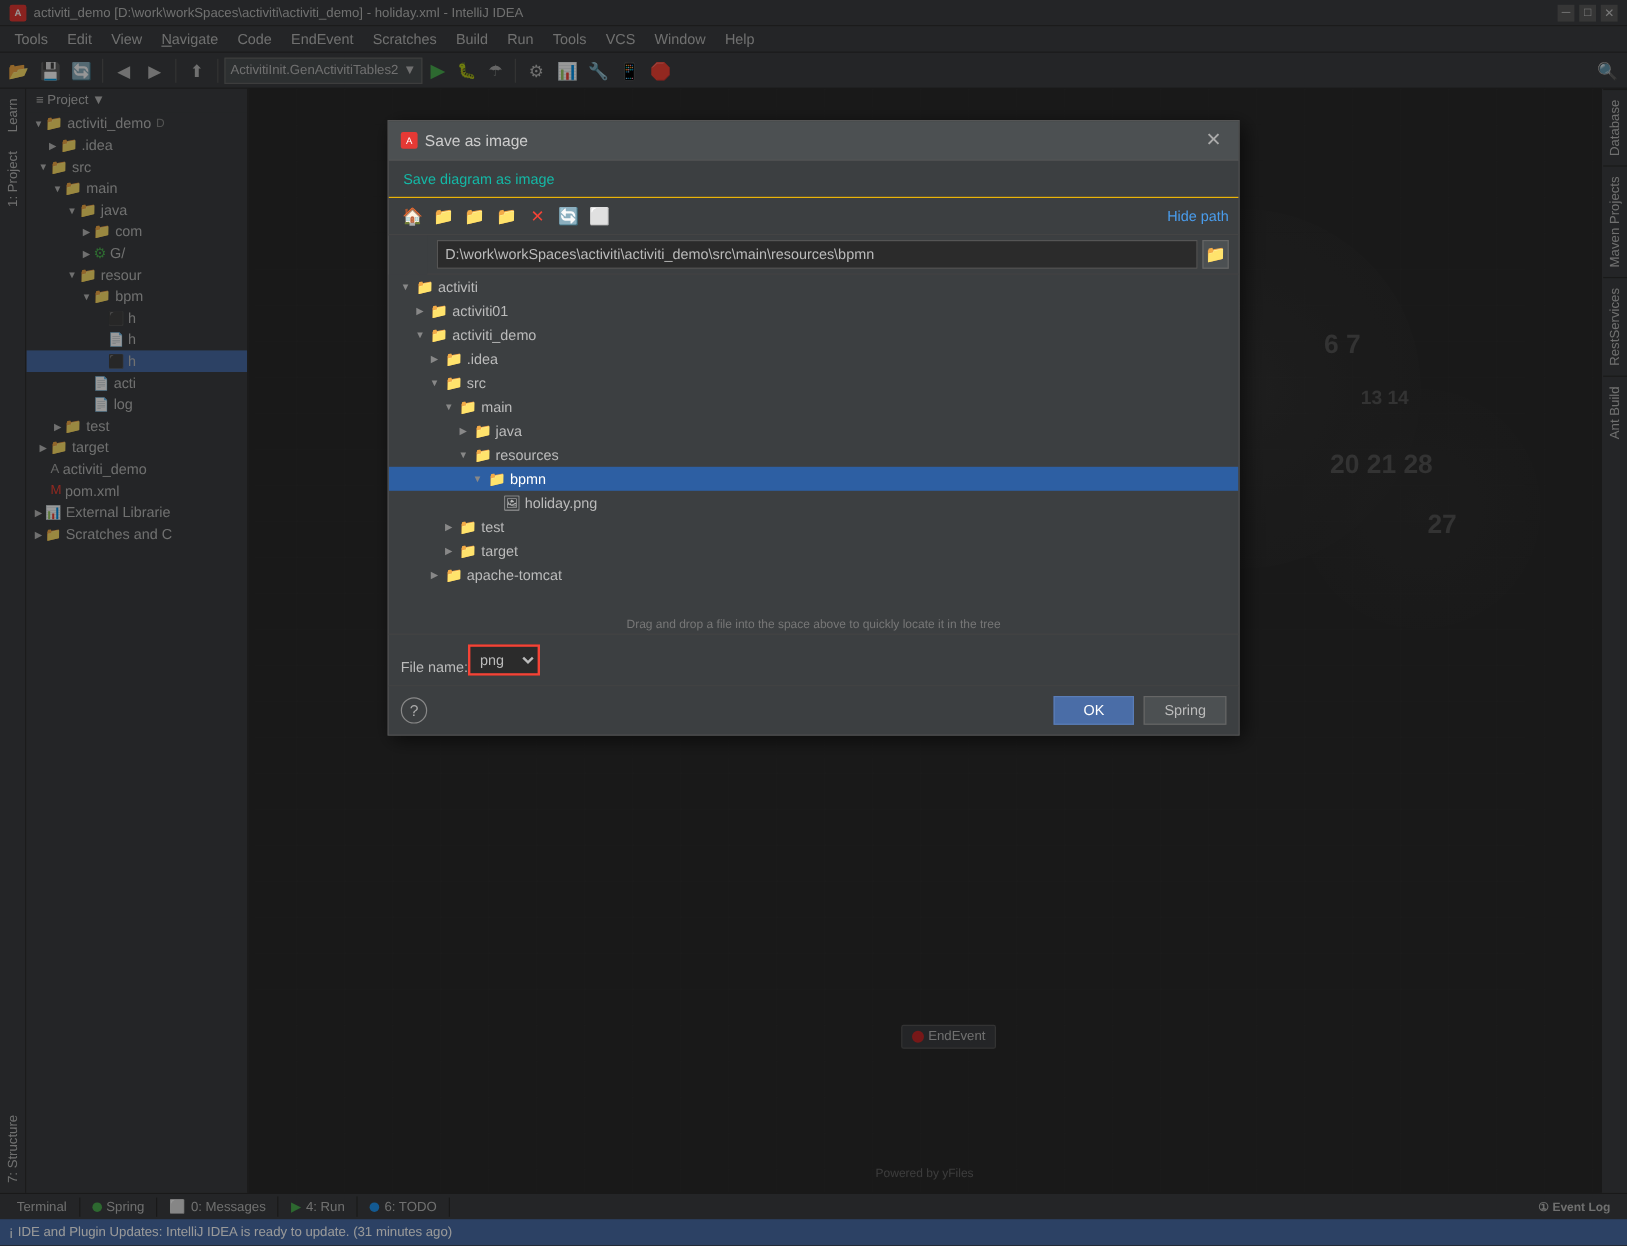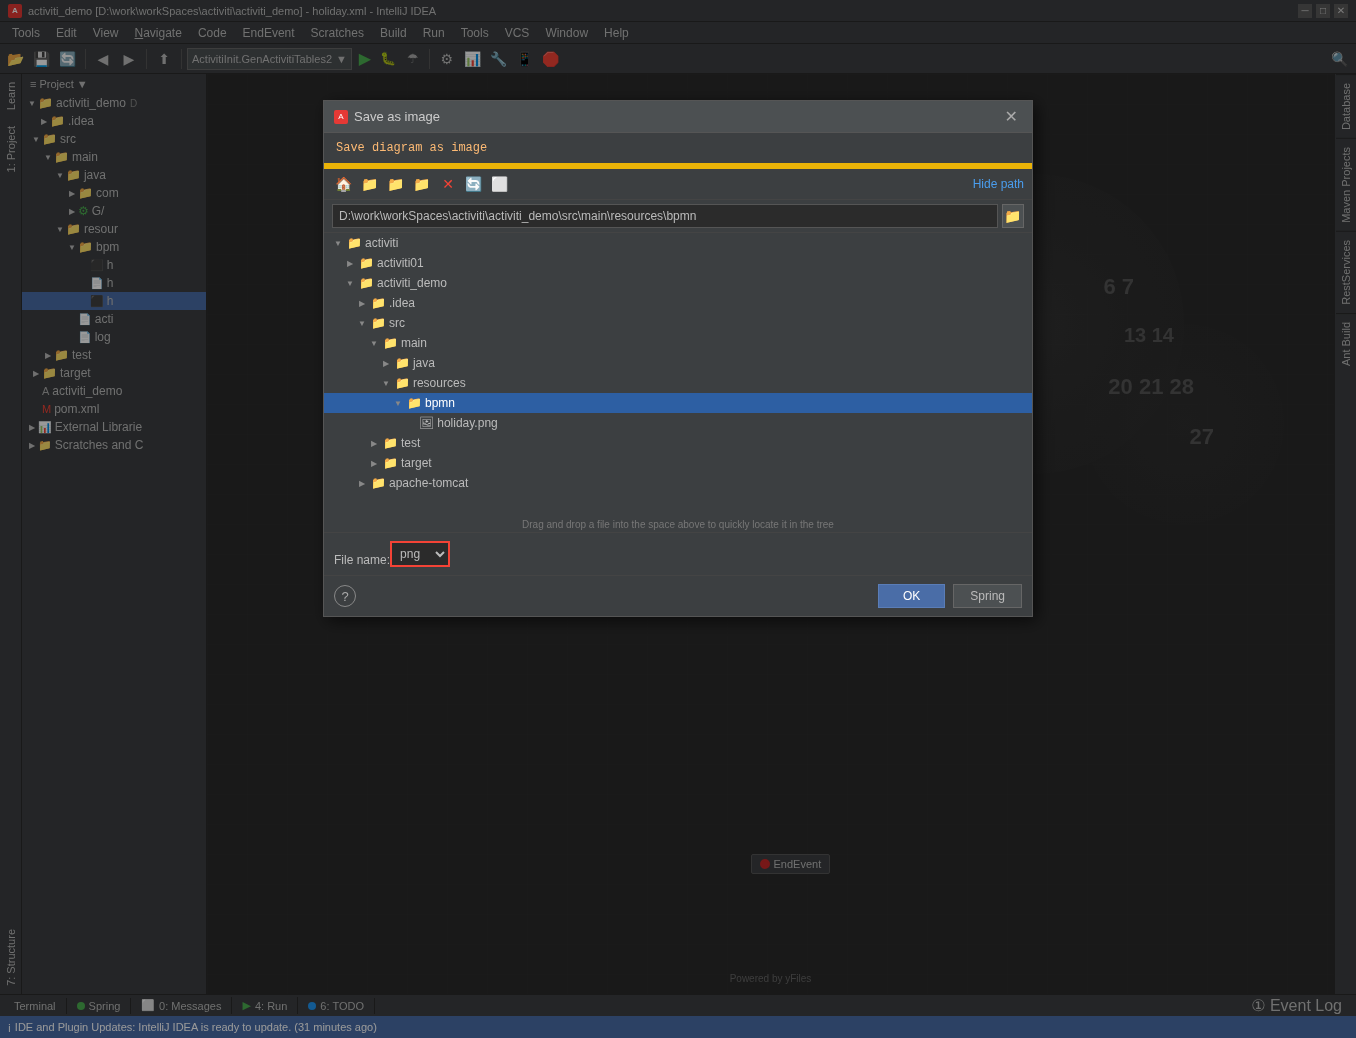--- a/index.html
+++ b/index.html
@@ -268,24 +268,23 @@
       font-size: 13px; color: #cccccc; font-weight: normal;
     }
     #dialog-close-btn {
       background: transparent; border: none; color: #aaa;
       font-size: 16px; cursor: pointer; padding: 0 4px;
     }
 
     #dialog-subtitle {
       padding: 8px 12px;
       font-size: 12px;
-      color: #fdba74;
-      background: #3c3f41;
-      border-bottom: 6px solid #eab308;
-      font-family: Liberation Mono, monospace;
+      color: #14b8a6;
+      background: #3c3f41;
+      border-bottom: 1px solid #eab308;
     }
 
     
     #dialog-toolbar {
       background: #3c3f41;
       padding: 4px 8px;
       display: flex;
       align-items: center;
       gap: 2px;
       border-bottom: 1px solid #444;
@@ -308,20 +307,21 @@
     }
 
     
     #dialog-path-row {
       padding: 4px 8px;
       background: #3c3f41;
       display: flex;
       align-items: center;
       gap: 4px;
       border-bottom: 1px solid #444;
+      margin-left: 32px;
     }
     #dialog-path-input {
       flex: 1;
       background: #2b2b2b;
       border: 1px solid #555;
       color: #bbbbbb;
       padding: 3px 6px;
       font-size: 12px;
       height: 24px;
     }
@@ -465,24 +465,24 @@
       color: #bbbbbb;
       display: flex; align-items: center; gap: 4px;
       border-right: 1px solid #2b2b2b;
     }
     .bottom-tab .tab-dot { width: 8px; height: 8px; border-radius: 50%; }
     .green-dot { background: #4CAF50; }
     .blue-dot { background: #2196F3; }
     .event-log-btn {
       margin-left: auto;
       padding: 2px 10px;
-      font-size: 16px;
-      cursor: pointer;
-      color: #bbbbbb;
-      display: flex; align-items: flex-start; gap: 4px;
+      font-size: 10px;
+      cursor: pointer;
+      color: #bbbbbb;
+      display: flex; align-items: flex-start; gap: 4px; font-weight: bold;
     }
 
     
     #status-bar {
       height: 22px;
       background: #4a6da7;
       display: flex;
       align-items: center;
       padding: 0 8px;
       font-size: 11px;
@@ -680,21 +680,21 @@
           <defs>
             <pattern id="grid" width="40" height="30" patternUnits="userSpaceOnUse">
               <path d="M 40 0 L 0 0 0 30" fill="none" stroke="#666" stroke-width="0.5"></path>
             </pattern>
           </defs>
           <rect width="100%" height="100%" fill="url(#grid)"></rect>
         </svg>
       </div>
 
       <div style="position:absolute;top:200px;right:200px;color:#555;font-size:22px;font-weight:bold;">6 7</div>
-      <div style="position:absolute;top:250px;right:160px;color:#555;font-size:20px;font-weight:bold;">13 14</div>
+      <div style="position:absolute;top:250px;right:160px;color:#555;font-size:16px;font-weight:bold;">13 14</div>
       <div style="position:absolute;top:300px;right:140px;color:#555;font-size:22px;font-weight:bold;">20 21 28</div>
       <div style="position:absolute;top:350px;right:120px;color:#555;font-size:22px;font-weight:bold;">27</div>
 
       <div id="end-event-label">
         <div class="end-event-dot"></div>
         <span>EndEvent</span>
       </div>
 
       <div id="powered-by">Powered by yFiles</div>
     </div>

